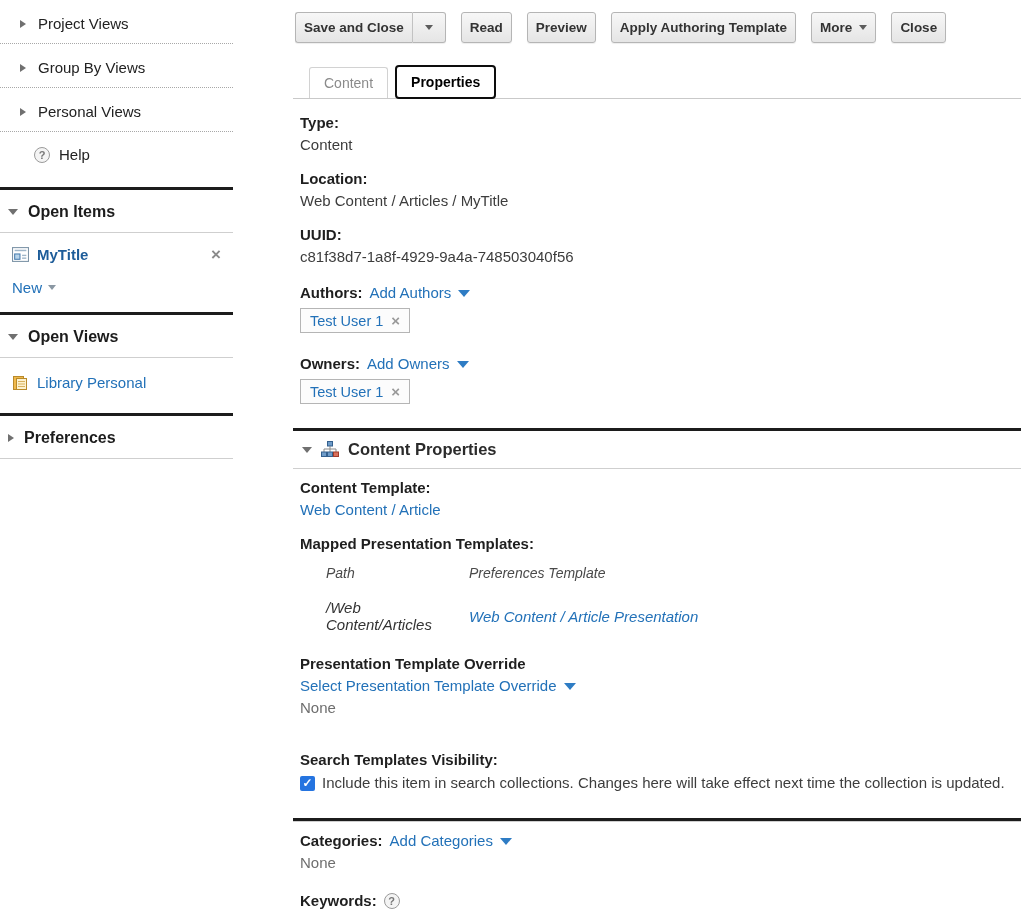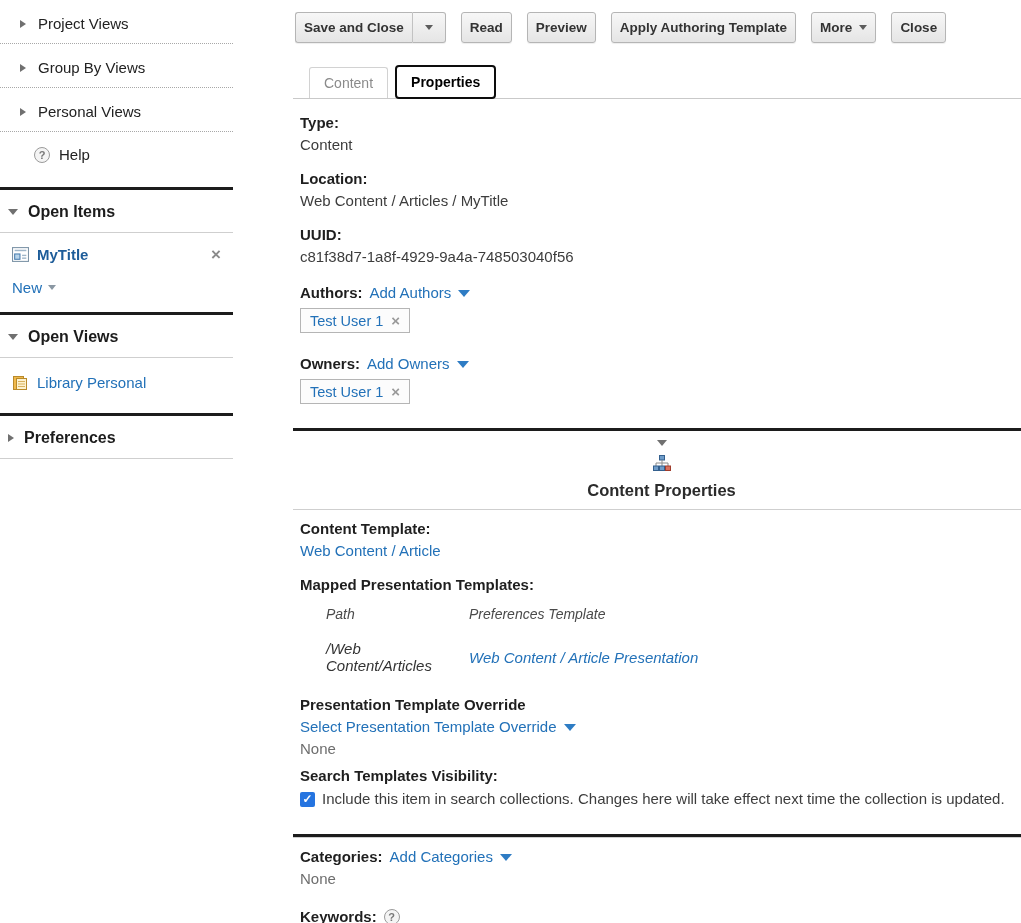--- a/index.html
+++ b/index.html
@@ -82,21 +82,21 @@
     border:1px solid #b5b5b5; background:#fcfcfc; padding:3px 9px; margin-top:4px;
     font-size:14.5px;
   }
   .chip .chip-label { color:#2271b8; }
   .chip .chip-x { color:#9a9a9a; font-weight:bold; font-size:15px; cursor:pointer; }
 
   .people-block { margin-bottom:20px; }
 
   .section-head {
     display:flex; align-items:center; gap:9px;
-    padding:9px 0 9px 2px; font-size:16.5px; font-weight:bold; color:#2b2b2b;flex-direction:column;
+    padding:9px 0 9px 2px; font-size:16.5px; font-weight:bold; color:#2b2b2b;
   }
   .section-head .tri-d { cursor:pointer; }
   .section-body { padding-top:8px; }
 
   table.pt-table { border-collapse:collapse; margin:6px 0 4px 26px;font-style:italic; }
   table.pt-table th { font-weight:normal; color:#4a4a4a; font-size:14px; text-align:left; padding:4px 0 8px; }
   table.pt-table th:first-child, table.pt-table td:first-child { width:143px; padding-right:10px; }
   table.pt-table td { padding:10px 0 4px; font-size:15px; color:#333; }
 
   .check-row { display:flex; align-items:center; gap:7px; line-height:24px; color:#3d3d3d; }
@@ -277,21 +277,21 @@
             <th>Preferences Template</th>
           </tr>
           <tr>
             <td>/Web Content/Articles</td>
             <td><a class="blue-link">Web Content / Article Presentation</a></td>
           </tr>
         </tbody>
           </table>
       </div>
 
-      <div class="field" style="margin-bottom:5px;">
+      <div class="field" style="margin-bottom:30px;">
         <div class="flabel">Presentation Template Override</div>
         <div class="inline-row">
           <a class="blue-link">Select Presentation Template Override</a>
           <span class="tri-d blue"></span>
         </div>
         <div class="fvalue muted">None</div>
       </div>
 
       <div class="field" style="margin-bottom:23px;">
         <div class="flabel">Search Templates Visibility:</div>

